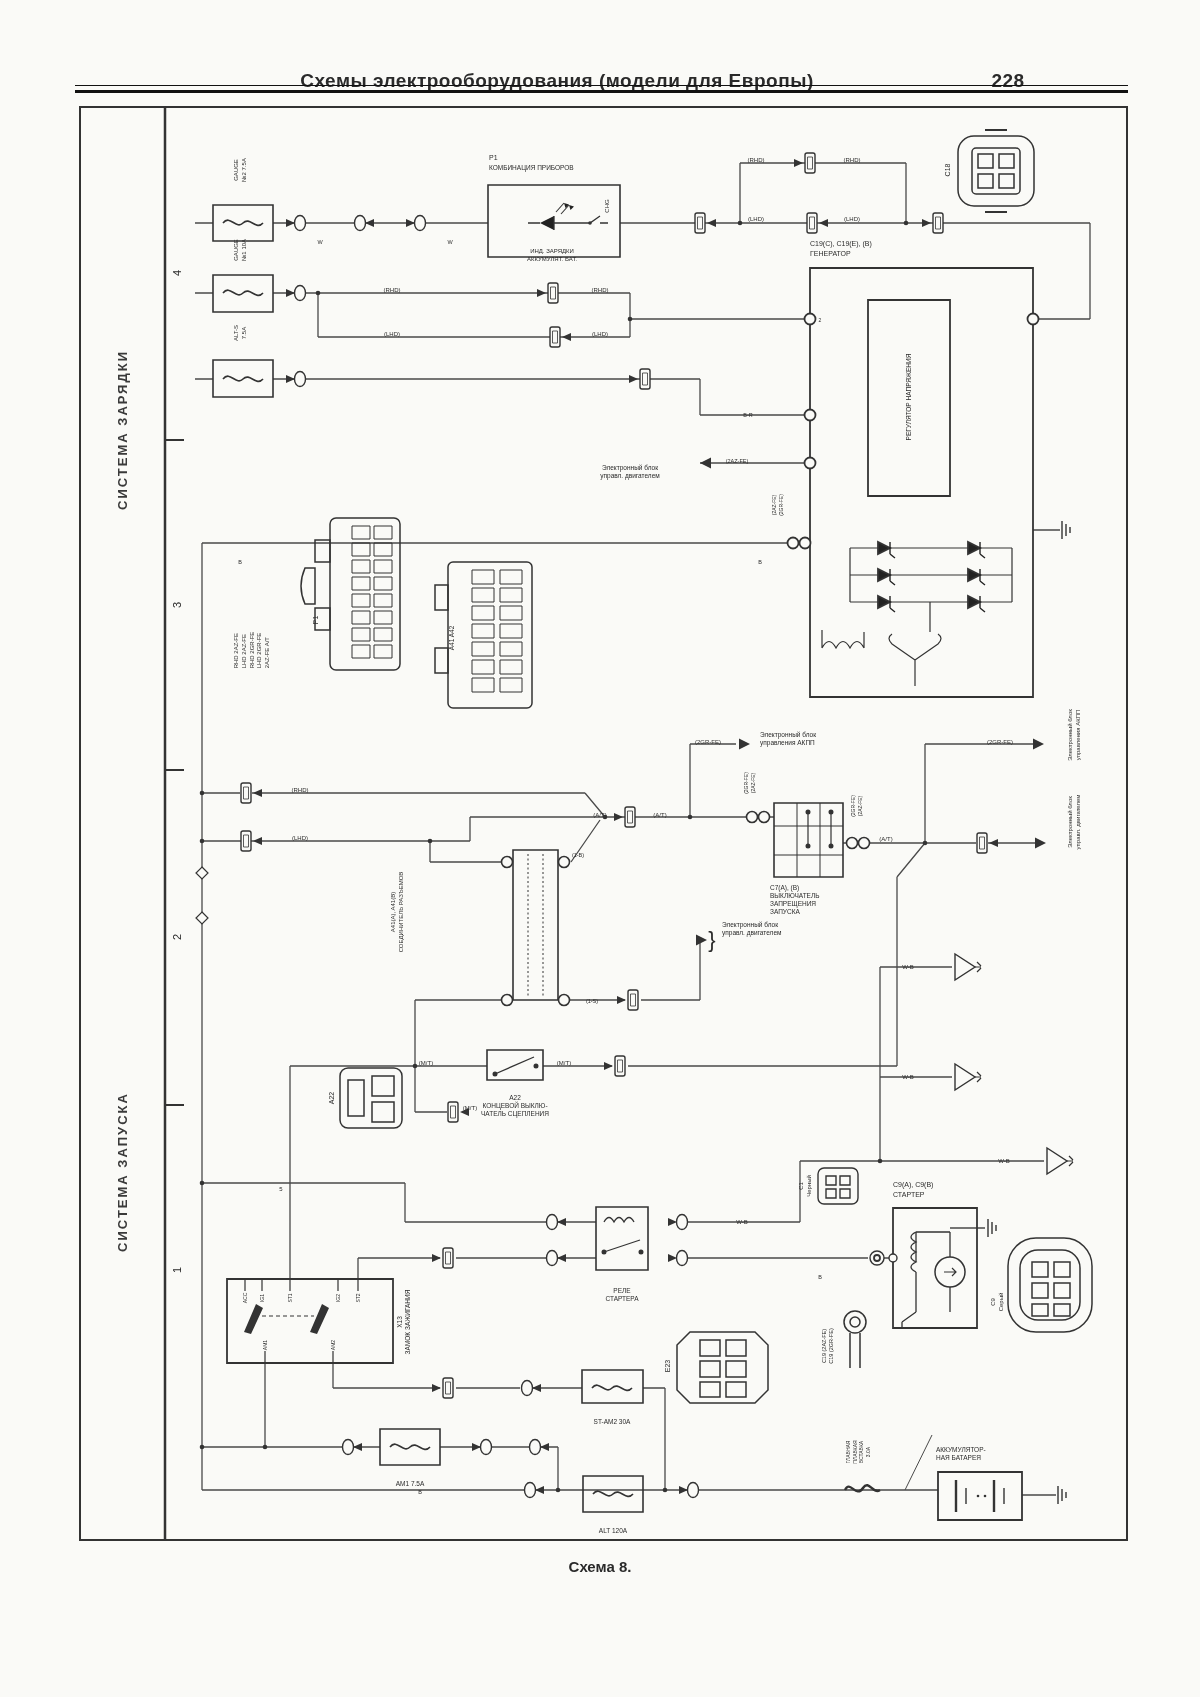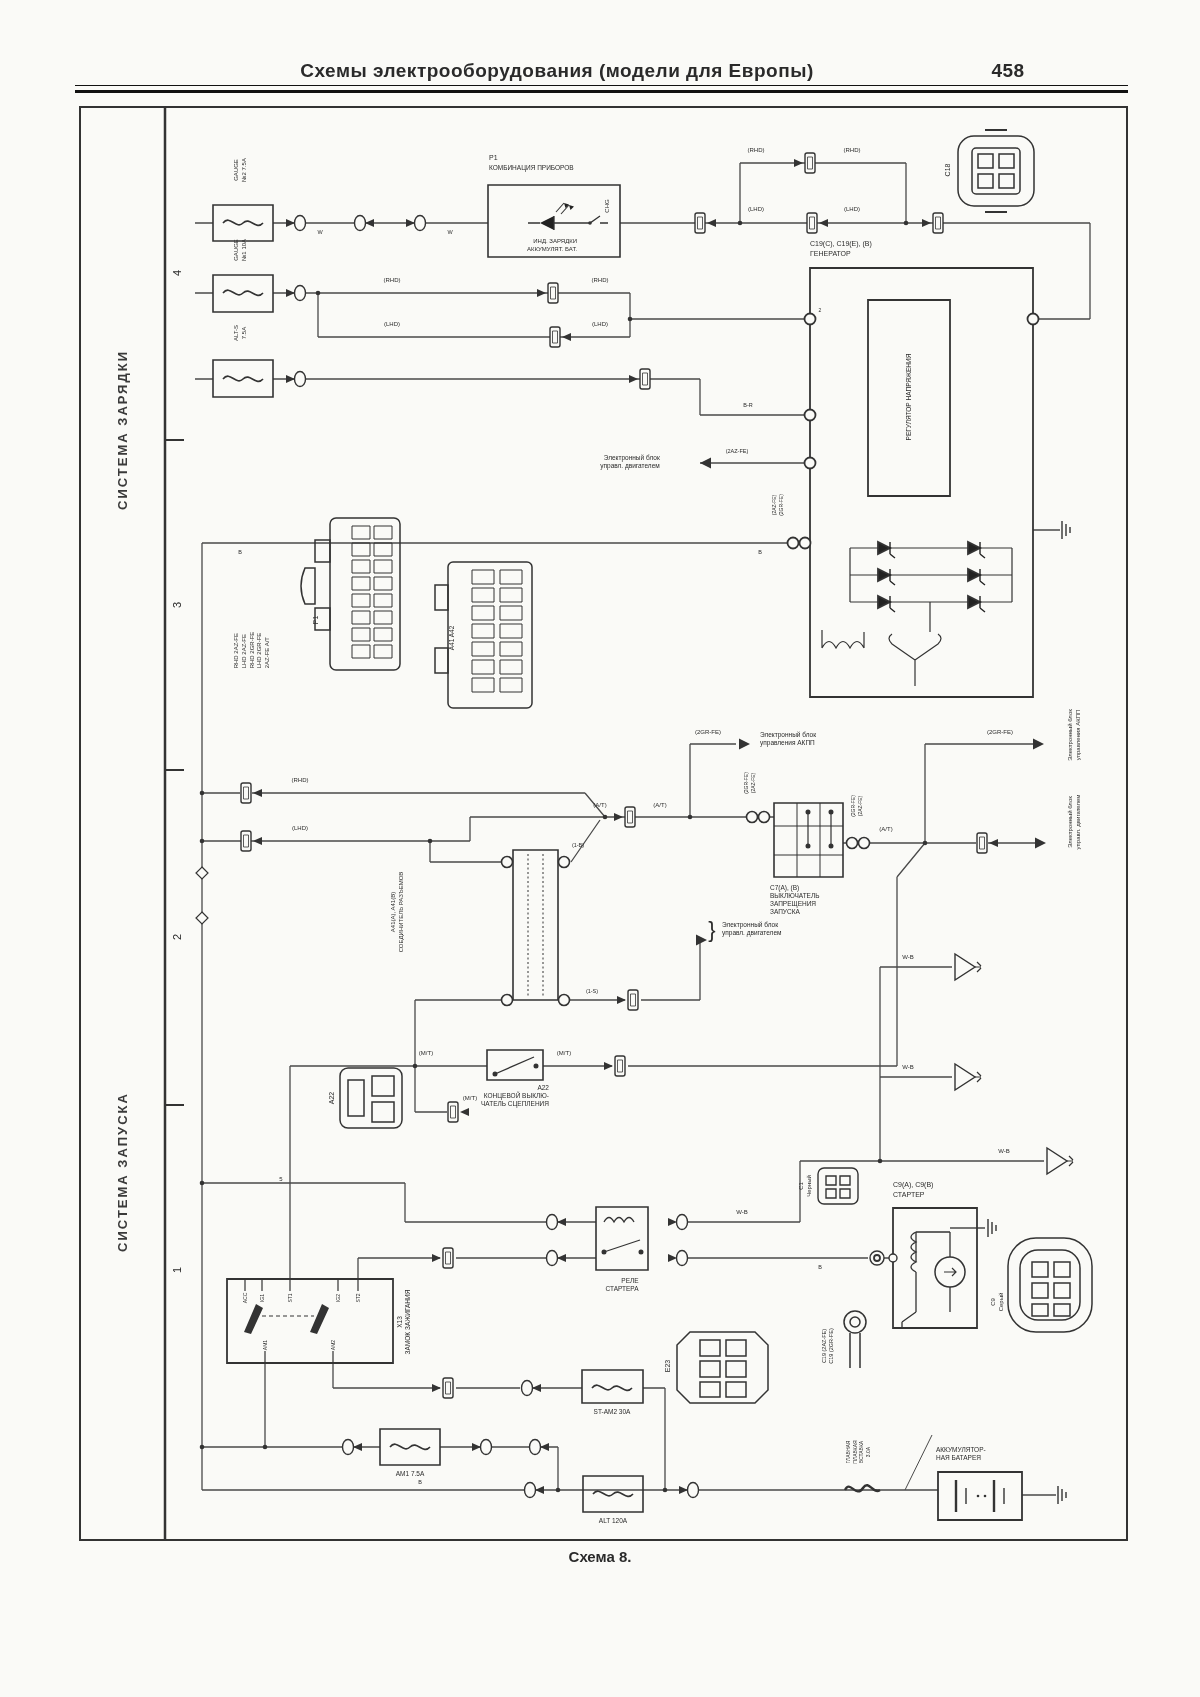--- a/index.html
+++ b/index.html
@@ -1,34 +1,34 @@
 <!DOCTYPE html>
 <html><head>
 <meta charset="utf-8">
 <style>
   html,body{margin:0;padding:0;background:#e8e8e6;}
   #page{position:relative;width:1200px;height:1697px;background:#fafaf7;
         font-family:"Liberation Sans","DejaVu Sans",sans-serif;color:#222;overflow:hidden;}
   .lbl{position:absolute;transform:translate(-50%,-50%);font-size:7px;color:#2a2a2a;
-       white-space:pre-line;text-align:right;line-height:1.25;}
+       white-space:pre-line;text-align:center;line-height:1.25;margin-top:10px;}
   .lblL{position:absolute;font-size:7px;color:#2a2a2a;white-space:pre-line;text-align:left;line-height:1.25;}
   .vlbl{position:absolute;transform:translate(-50%,-50%) rotate(-90deg);font-size:7px;color:#2a2a2a;
         white-space:pre-line;text-align:center;line-height:1.3;}
   .hrule{position:absolute;left:75px;width:1053px;height:0;}
   .title{font-weight:bold;font-size:19px;letter-spacing:.5px;}
   svg{position:absolute;left:0;top:0;}
   svg *{vector-effect:non-scaling-stroke;}
 </style>
 </head>
 <body>
 
 <div id="page">
 
   <div class="lbl title" style="left:557px;top:71px;">Схемы электрооборудования (модели для Европы)</div>
-  <div class="lbl title" style="left:1008px;top:71px;">458</div>
+  <div class="lbl title" style="left:1008px;top:71px;">228</div>
   <div class="hrule" style="top:85px;border-top:1.5px solid #111;"></div>
   <div class="hrule" style="top:90px;border-top:3px solid #111;"></div>
 
   <svg width="1200" height="1697" viewBox="0 0 1200 1697">
     <defs>
       <g id="ovR">
           <path d="M-14,-4 L-5,0 L-14,4 Z" fill="#333"></path>
           <ellipse cx="0" cy="0" rx="5.5" ry="7.5" fill="#fafaf7" stroke="#333" stroke-width="1.4"></ellipse>
         </g>
       <g id="ovL">

